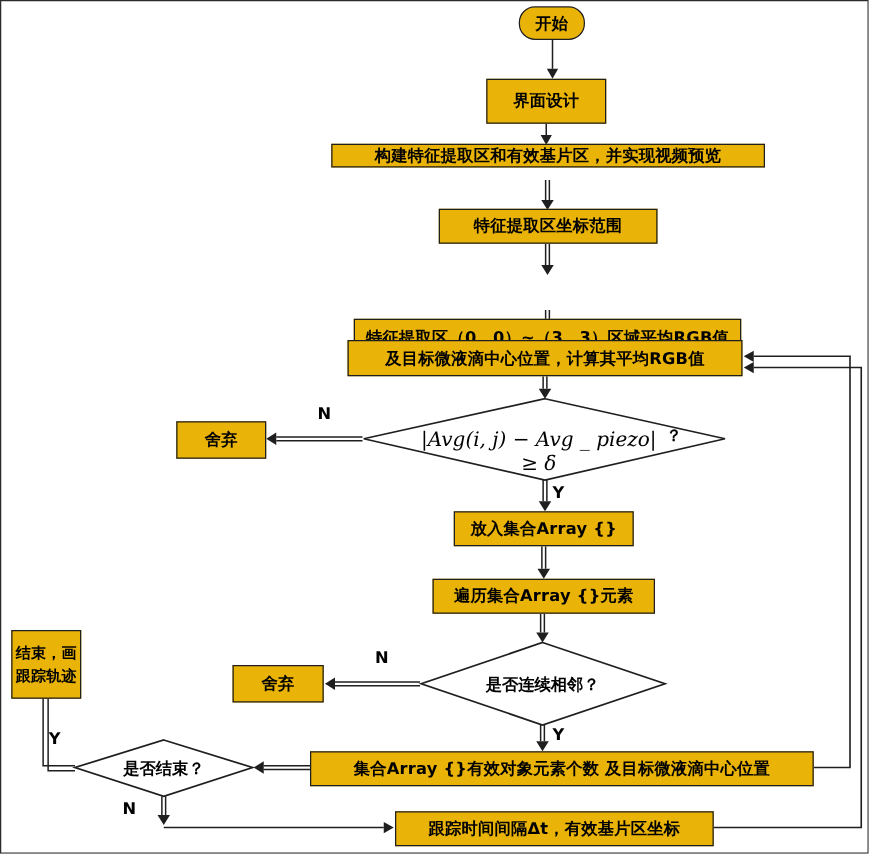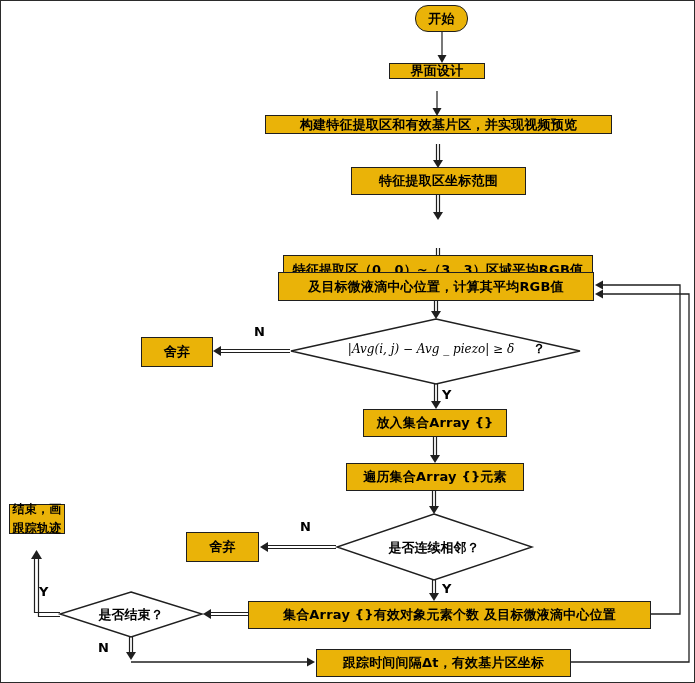--- a/index.html
+++ b/index.html
@@ -14,21 +14,21 @@
     display:flex;align-items:center;justify-content:center;
     font-size:13px;font-weight:600;color:#000;white-space:nowrap;
     box-sizing:border-box;z-index:2;letter-spacing:0.2px;
   }
   .round{border-radius:13px;}
   .multiline{flex-direction:column;line-height:1.55;font-size:12px;white-space:normal;text-align:center;}
   .dtext{
     position:absolute;z-index:2;text-align:center;font-size:13px;font-weight:600;color:#000;
   }
   .formula{
-    font-family:"DejaVu Serif",serif;font-style:italic;font-weight:500;font-size:12px;
+    font-family:"DejaVu Serif",serif;font-style:italic;font-weight:500;font-size:16px;
   }
   .lbl{
     position:absolute;z-index:2;font-size:13px;font-weight:600;color:#000;
     font-family:"DejaVu Sans",sans-serif;
   }
 </style>
 </head>
 <body>
 
 <div class="canvas">
@@ -127,41 +127,41 @@
 
       <g>
         <path d="M570,661 H688 V293 H602" stroke-width="1.3"></path>
           <polygon points="602,288.5 602,297.5 594,293" fill="#1f1f1f" stroke="none"></polygon>
       </g>
     </g>
   </svg>
 
   <div class="node round" style="left:414px;top:4px;width:53px;height:27px;">开始</div>
 
-  <div class="node" style="left:388px;top:62px;width:96px;height:16px;">界面设计</div>
+  <div class="node" style="left:388px;top:62px;width:96px;height:36px;">界面设计</div>
 
   <div class="node" style="left:264px;top:114px;width:347px;height:19px;">构建特征提取区和有效基片区，并实现视频预览</div>
 
   <div class="node" style="left:350px;top:166px;width:175px;height:28px;">特征提取区坐标范围</div>
 
   <div class="node" style="left:282px;top:218px;width:310px;height:29px;margin-top:36px;">特征提取区（0，0）~（3，3）区域平均RGB值</div>
 
   <div class="node" style="left:277px;top:271px;width:316px;height:29px;">及目标微液滴中心位置，计算其平均RGB值</div>
 
   <div class="node" style="left:140px;top:336px;width:72px;height:30px;">舍弃</div>
 
   <div class="node" style="left:362px;top:408px;width:144px;height:28px;">放入集合Array {}</div>
 
   <div class="node" style="left:345px;top:462px;width:178px;height:28px;">遍历集合Array {}元素</div>
 
   <div class="node" style="left:185px;top:531px;width:73px;height:30px;">舍弃</div>
 
   <div class="node" style="left:247px;top:600px;width:403px;height:28px;">集合Array {}有效对象元素个数 及目标微液滴中心位置</div>
 
-  <div class="node multiline" style="left:8px;top:503px;width:56px;height:30px;">
+  <div class="node multiline" style="left:8px;top:503px;width:56px;height:55px;">
     <span>结束，画</span>
     <span>跟踪轨迹</span>
   </div>
 
   <div class="node" style="left:315px;top:648px;width:255px;height:28px;">跟踪时间间隔Δt，有效基片区坐标</div>
 
   <div class="dtext formula" style="left:330px;top:341px;width:200px;">|Avg(i, j) − Avg _ piezo| ≥ δ</div>
   <div class="dtext" style="left:528px;top:339px;width:20px;">？</div>
 
   <div class="dtext" style="left:355px;top:538px;width:156px;">是否连续相邻？</div>

